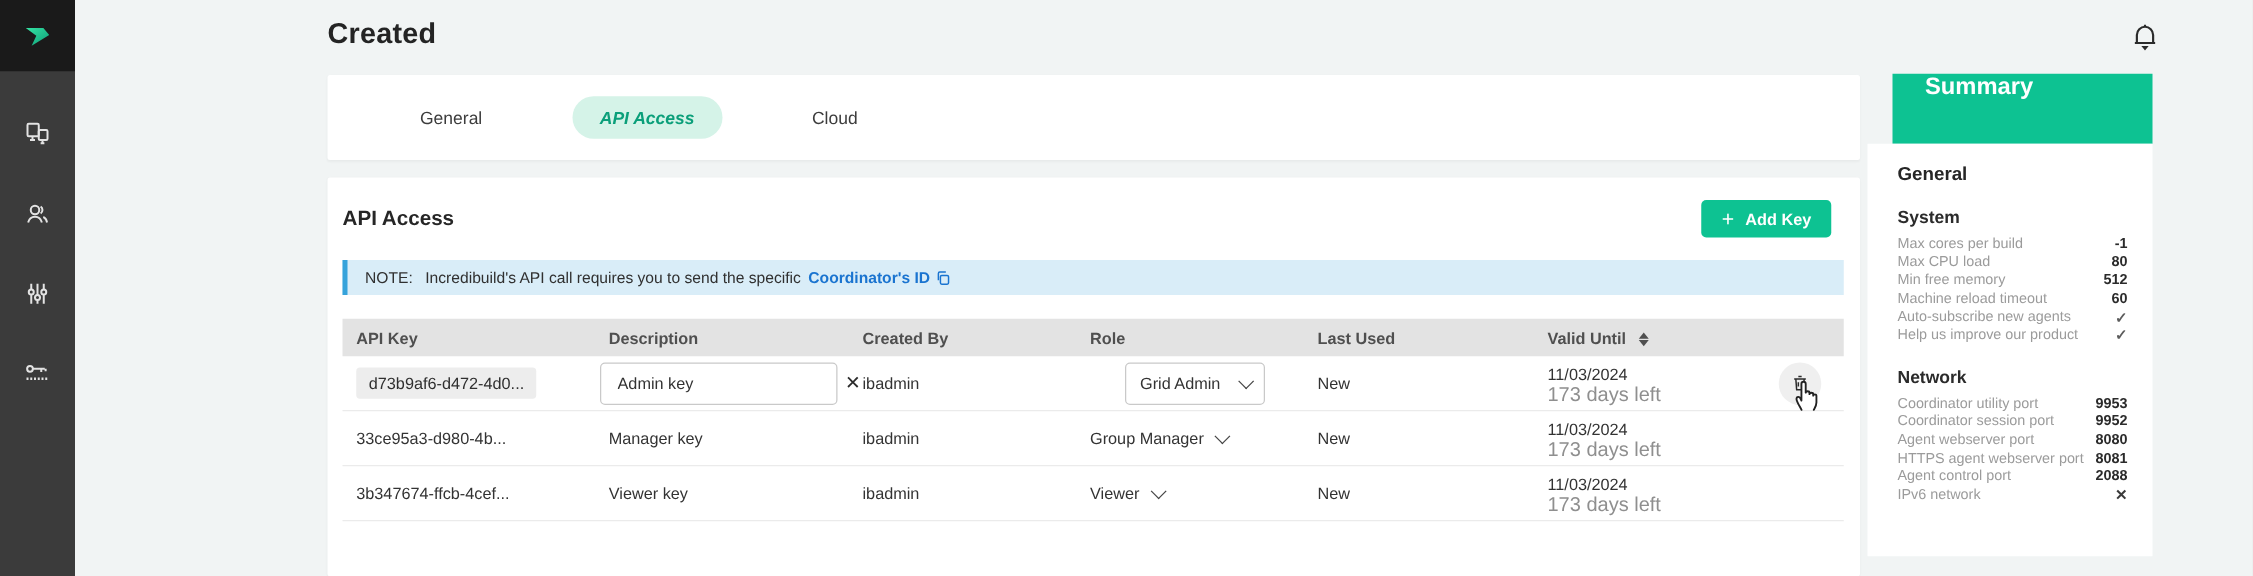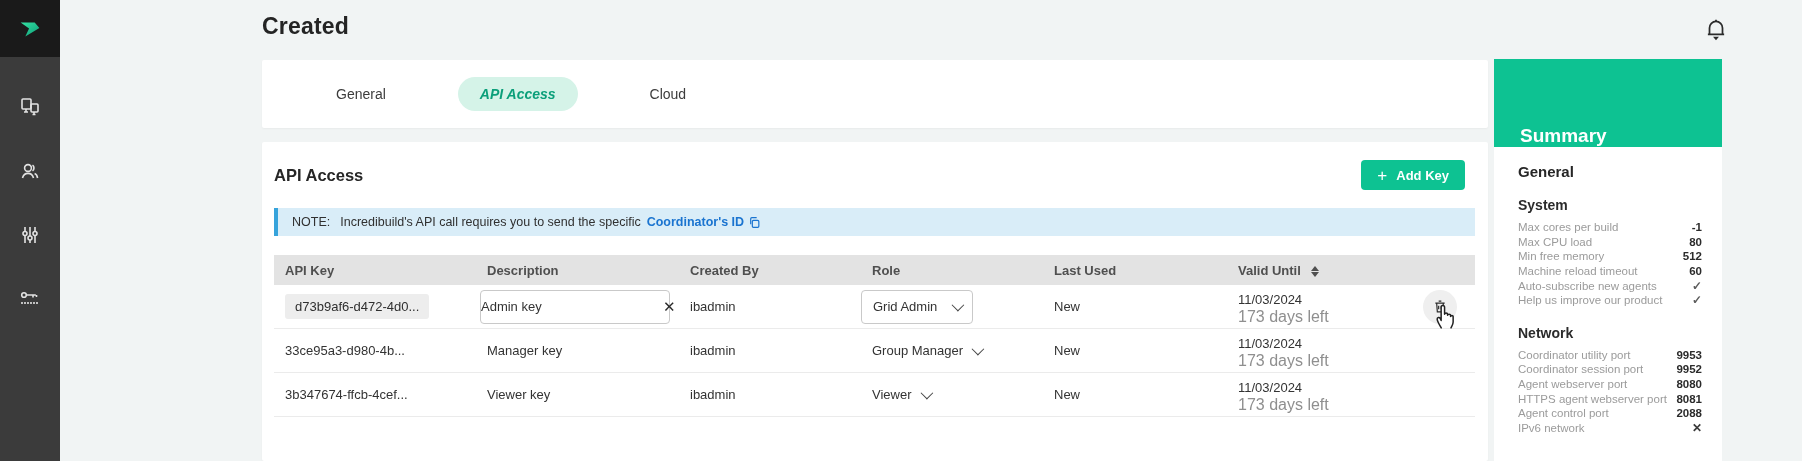--- a/index.html
+++ b/index.html
@@ -34,38 +34,38 @@
   .note-prefix { margin-right:10px; }
   .note-link { color:#1A74D0; font-weight:700; margin-left:6px; cursor:pointer; display:flex; align-items:center; gap:4px; }
   
   .key-table { position:absolute; left:12px; top:113px; width:1201px; font-size:13px; }
   .t-row { display:grid; grid-template-columns:202px 203px 182px 182px 184px 190px 1fr; align-items:center; }
   .t-head { background:#E3E3E3; height:30px; color:#4F4F4F; font-weight:700; font-size:13px; }
   .t-cell { padding-left:11px; }
   .t-body-row { height:44px; border-bottom:1px solid #EBEBEB; color:#333; }
   .key-chip { display:inline-block; background:#EDEDED; border-radius:3px; padding:5px 10px; color:#2F2F2F; }
   .desc-input-wrap { margin-left:4px; width:190px; height:34px; border:1px solid #C9C9C9; border-radius:4px; background:#fff;
-                     display:flex; align-items:center; padding:0 0; }
+                     display:flex; align-items:center; padding:0 13px; }
   .desc-input-wrap input { border:none; outline:none; flex:1; font-size:13px; color:#333; font-family:inherit; background:transparent; }
   .clear-x { background:none; border:none; font-size:15px; color:#2b2b2b; cursor:pointer; line-height:1; padding:0 0 0 6px; }
   .role-select { width:112px; height:34px; border:1px solid #C9C9C9; border-radius:4px; display:flex; align-items:center;
                  justify-content:space-between; padding:0 11px; cursor:pointer; background:#fff; }
   .role-plain { display:flex; align-items:center; gap:9px; cursor:pointer; }
   .chev { width:9px; height:9px; border-right:1.6px solid #444; border-bottom:1.6px solid #444; transform:rotate(45deg) translateY(-2px); }
   .valid-cell { line-height:17px; padding-top:2px; }
   .days-left { font-size:16px; color:#8F8F8F; }
   .sort-icon { display:inline-flex; flex-direction:column; margin-left:7px; vertical-align:middle; gap:1px; }
   .sort-icon i { width:0; height:0; border-left:4px solid transparent; border-right:4px solid transparent; }
   .sort-icon .up { border-bottom:5px solid #4F4F4F; }
   .sort-icon .dn { border-top:5px solid #4F4F4F; }
   .trash-btn { width:34px; height:34px; border-radius:50%; background:#EFEFEF; border:none; display:flex; align-items:center;
                justify-content:center; cursor:pointer; margin-left:6px; }
   
   .summary { position:absolute; left:1494px; top:59px; width:228px; height:402px; }
-  .summary-head { height:88px; background:#0DC292; display:flex; align-items:flex-end; padding-left:26px; }
+  .summary-head { height:56px; background:#0DC292; display:flex; align-items:flex-start; padding-left:26px;margin-left:20px; }
   .summary-head span { color:#fff; font-size:19px; font-weight:700; }
   .summary-body { background:#fff; height:330px; padding:16px 20px 0 24px; }
   .sum-general { font-size:15px; font-weight:700; color:#262626; }
   .sum-group-title { font-size:14px; font-weight:700; color:#2b2b2b; margin-top:17px; }
   .sum-rows { margin-top:7px; }
   .sum-row { display:flex; justify-content:space-between; align-items:center; height:14.6px; }
   .sum-label { font-size:11.5px; color:#9B9B9B; }
   .sum-val { font-size:11.5px; font-weight:700; color:#2b2b2b; }
   .glyph-check { color:#5c5c5c; font-weight:700; font-size:12px; }
   .glyph-cross { color:#3a3a3a; font-weight:700; font-size:12px; }
@@ -177,21 +177,21 @@
 
       <div class="t-row t-body-row">
         <div class="t-cell"><span class="key-chip">d73b9af6-d472-4d0...</span></div>
         <div class="t-cell" style="padding-left:0;">
           <span class="desc-input-wrap">
             <input value="Admin key" style="">
             <button class="clear-x">✕</button>
           </span>
         </div>
         <div class="t-cell">ibadmin</div>
-        <div class="t-cell" style="padding-left:0;">
+        <div class="t-cell" style="padding-left:0;margin-left:39px;">
           <div class="role-select">
             <span>Grid Admin</span>
             <span class="chev"></span>
           </div>
         </div>
         <div class="t-cell">New</div>
         <div class="t-cell valid-cell">
           <div>11/03/2024</div>
           <div class="days-left">173 days left</div>
         </div>

